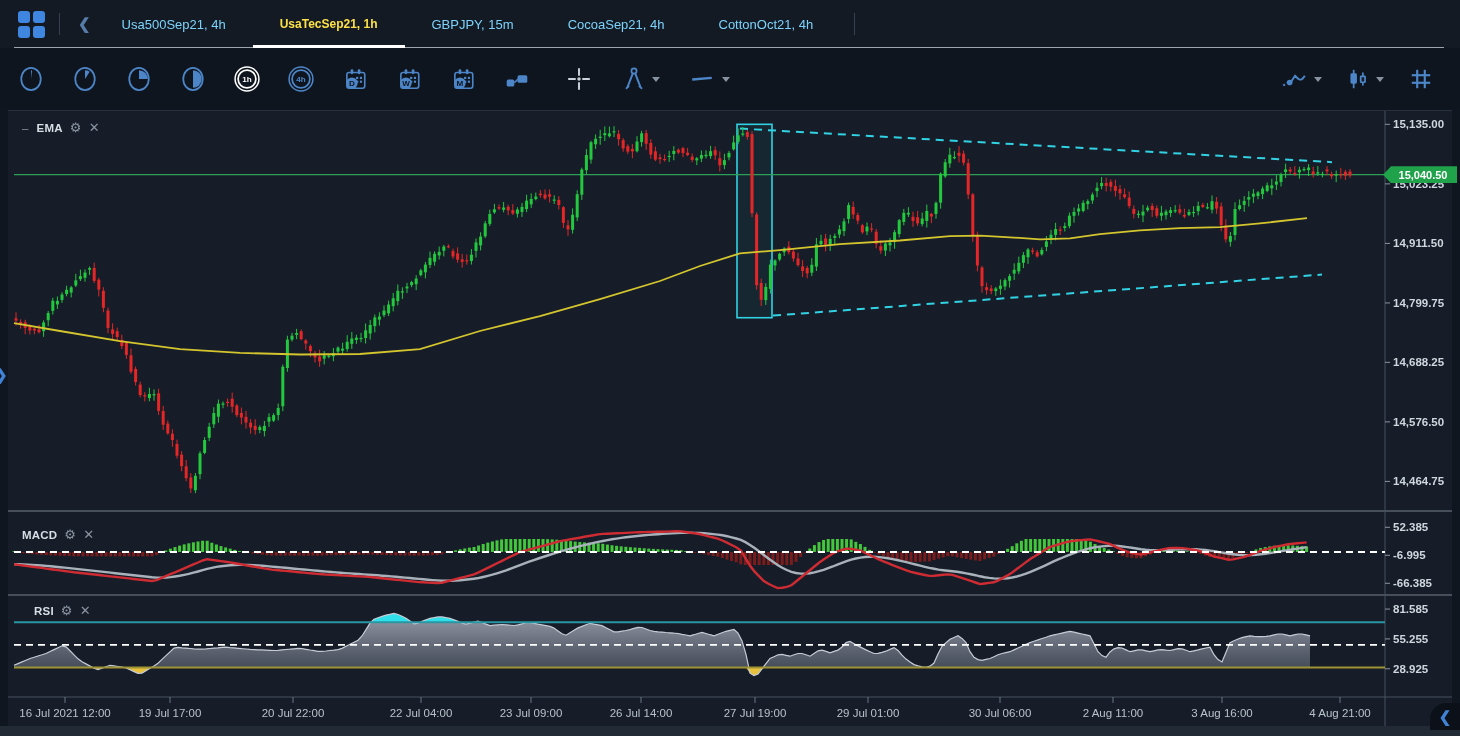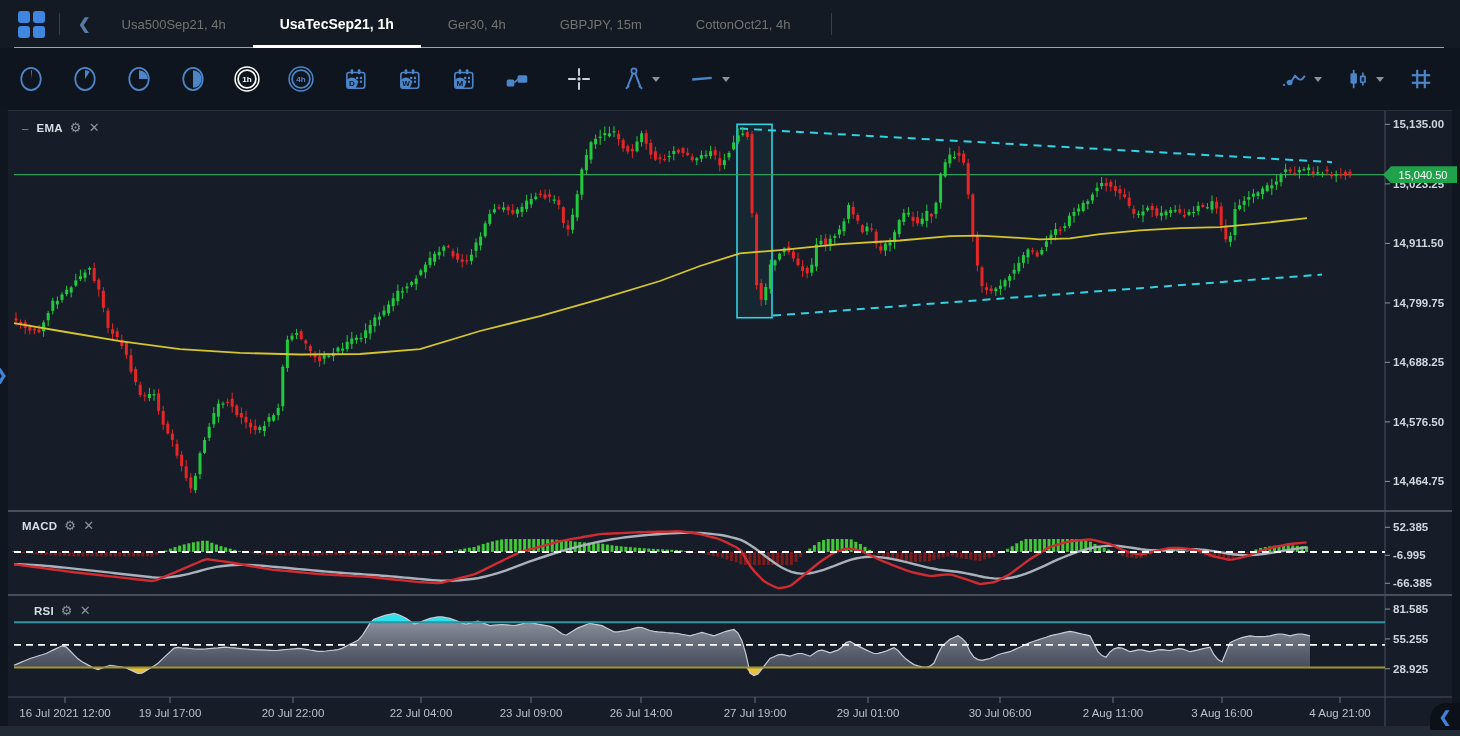--- a/index.html
+++ b/index.html
@@ -6,40 +6,40 @@
   .app{position:relative;width:1460px;height:736px;background:#10161f;overflow:hidden;}
 
   
   .tabbar{position:absolute;left:0;top:0;width:1460px;height:48px;background:#131a24;display:flex;align-items:center;}
   .tabbar::after{content:"";position:absolute;left:14px;right:16px;bottom:0;height:1px;background:#b7bdc6;opacity:.85;}
   .logo{width:27px;height:27px;margin-left:18px;display:grid;grid-template-columns:12px 12px;grid-template-rows:12px 12px;gap:3px;}
   .logo i{background:#3f86e0;border-radius:3px;}
   .vdiv{width:1px;height:22px;background:#33404f;margin:0 14px;}
   .chev{color:#587ca8;font-size:15px;font-weight:bold;cursor:pointer;padding:0 4px;user-select:none;}
   .tabs{display:flex;align-items:center;height:100%;}
-  .tab{padding:0 27px;height:100%;display:flex;align-items:center;font-size:13px;color:#737373;position:relative;white-space:nowrap;cursor:pointer;z-index:2;}
-  .tab.active{font-size:14px;font-weight:bold;color:#ffffff;}
+  .tab{padding:0 27px;height:100%;display:flex;align-items:center;font-size:13px;color:#7dd3fc;position:relative;white-space:nowrap;cursor:pointer;z-index:2;}
+  .tab.active{font-size:12px;font-weight:bold;color:#fde047;}
   .tab.active::after{content:"";position:absolute;left:0;right:0;bottom:0;height:3px;background:#ffffff;}
 
   
   .toolbar{position:absolute;left:0;top:48px;width:1460px;height:62px;background:#0f151e;display:flex;align-items:center;}
   .tgroup{display:flex;align-items:center;gap:20px;padding-left:14px;}
   .tgroup.right{margin-left:auto;padding-right:22px;gap:16px;}
   .tbtn{width:34px;height:34px;display:flex;align-items:center;justify-content:center;cursor:pointer;position:relative;}
   .tbtn .caret{margin-left:5px;}
   .tbtn.w-caret{width:48px;}
 
   
   .chart{position:absolute;left:8px;top:110px;width:1444px;height:616px;background:#161d28;border-top:1px solid #28323f;}
   .chart svg{position:absolute;left:0;top:0;}
   .ind-head{position:absolute;display:flex;align-items:center;gap:7px;z-index:5;color:#d8dee5;font-size:11.5px;font-weight:bold;letter-spacing:.2px;}
   .ind-head .dash{color:#8a95a1;font-weight:normal;margin-right:1px;}
   .ind-head .gear{color:#8a95a1;font-size:13px;font-weight:normal;cursor:pointer;}
   .ind-head .close{color:#8a95a1;font-size:13px;font-weight:normal;cursor:pointer;}
-  .price-badge{position:absolute;z-index:6;height:17px;display:flex;align-items:center;justify-content:center;color:#fff;font-size:11px;font-weight:normal;clip-path:polygon(0 50%,8px 0,100% 0,100% 100%,8px 100%);padding-left:6px;}
+  .price-badge{position:absolute;z-index:6;height:17px;display:flex;align-items:center;justify-content:center;color:#fff;font-size:11px;font-weight:bold;clip-path:polygon(0 50%,8px 0,100% 0,100% 100%,8px 100%);padding-left:6px;}
   .leftexp{position:absolute;left:-5px;top:366px;z-index:6;color:#3f82d6;font-weight:bold;font-size:15px;cursor:pointer;}
   .corner-collapse{position:absolute;right:0;bottom:6px;width:30px;height:27px;background:#0c1119;border-top-left-radius:16px;display:flex;align-items:center;justify-content:center;color:#3f82d6;font-weight:bold;font-size:15px;z-index:7;cursor:pointer;}
   .bottomstrip{position:absolute;left:0;bottom:0;width:1460px;height:10px;background:#222a36;}
 </style>
 </head>
 <body>
 
 <div class="app">
 
   <div class="tabbar">
@@ -47,22 +47,22 @@
         <i></i>
         <i></i>
         <i></i>
         <i></i>
       </div>
     <div class="vdiv"></div>
     <span class="chev">❮</span>
     <div class="tabs" id="tabs">
         <div class="tab">Usa500Sep21, 4h</div>
         <div class="tab active">UsaTecSep21, 1h</div>
-        <div class="tab">Ger30, 4h</div>
         <div class="tab">GBPJPY, 15m</div>
+        <div class="tab">CocoaSep21, 4h</div>
         <div class="tab">CottonOct21, 4h</div>
       </div>
     <div class="vdiv"></div>
 
   </div>
 
   <div class="toolbar">
     <div class="tgroup" id="tg-left">
         <div class="tbtn">
           <svg width="26" height="26" viewBox="0 0 24 24">
@@ -1187,21 +1187,21 @@
           <text x="1340" y="716" fill="#b9c2cb" font-size="11.5" text-anchor="middle" font-family="Liberation Sans,sans-serif">4 Aug 21:00</text>
         </g>
       </svg>
 
     <div class="ind-head" style="left:14px;top:9px">
       <span class="dash">–</span>
       <span>EMA</span>
       <span class="gear">⚙</span>
       <span class="close">✕</span>
     </div>
-    <div class="ind-head" style="left:14px;top:407px">
+    <div class="ind-head" style="left:14px;top:416px">
       <span>MACD</span>
       <span class="gear">⚙</span>
       <span class="close">✕</span>
     </div>
     <div class="ind-head" style="left:26px;top:492px">
       <span>RSI</span>
       <span class="gear">⚙</span>
       <span class="close">✕</span>
     </div>
 

